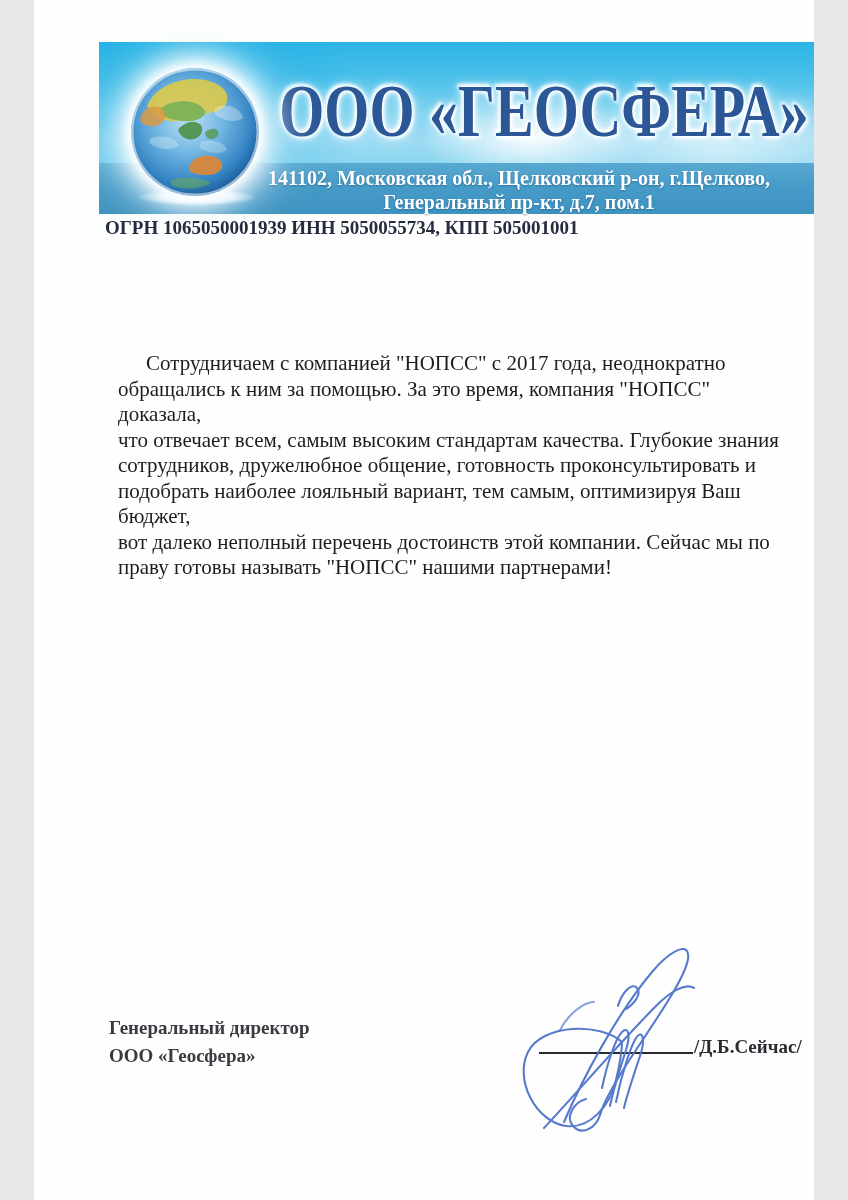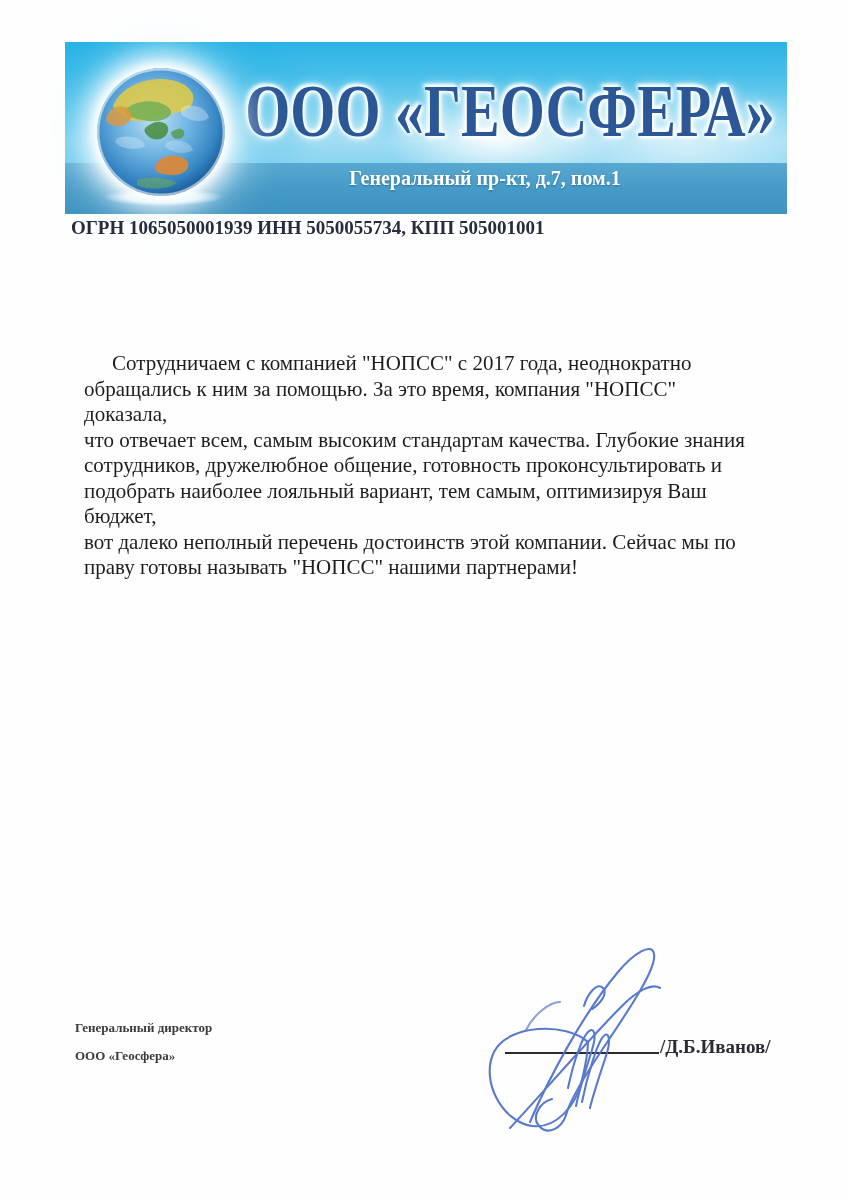--- a/index.html
+++ b/index.html
@@ -1,17 +1,17 @@
 <!DOCTYPE html>
 <html><head>
 <meta charset="utf-8">
 <style>
   html,body { margin:0; padding:0; background:#e8e8e8; }
   .page {
-    position:relative; width:848px; height:1200px; margin:0 auto;
+    position:relative; width:780px; height:1200px; margin:0 auto;
     background:#fefefe; overflow:hidden;
     font-family:"Liberation Serif", serif;
   }
 
   
   .banner {
     position:absolute; left:65px; top:42px; width:722px; height:172px;
   }
   .banner-top {
     position:absolute; left:0; top:0; width:722px; height:121px;
@@ -69,21 +69,21 @@
   
   .letter-body {
     position:absolute; left:84px; top:351px; width:676px;
     font-size:21px; line-height:25.5px; color:#1d1d1d;
   }
   .para { margin:0; white-space:pre-line; text-indent:28px; }
 
   
   .signatory {
     position:absolute; left:75px; top:1014px;
-    font-weight:bold; font-size:13px; line-height:28px; color:#3a3a40;
+    font-weight:bold; font-size:19px; line-height:28px; color:#3a3a40;
   }
   .sig-line {
     position:absolute; left:505px; top:1037px; width:154px; height:15px;
     border-bottom:2px solid #2b2b2b;
   }
   .sig-name {
     position:absolute; left:660px; top:1036px;
     font-weight:bold; font-size:19px; color:#2b2b33; white-space:nowrap;
   }
   .sig-ink { position:absolute; left:470px; top:910px; width:240px; height:240px; }
@@ -92,20 +92,21 @@
 <body>
 
 <div class="page">
 
   <div class="banner">
     <div class="banner-top">
       <div class="company-name">ООО «ГЕОСФЕРА»</div>
     </div>
     <div class="banner-band">
       <div class="band-address">
+        <div>141102, Московская обл., Щелковский р-он, г.Щелково,</div>
         <div>Генеральный пр-кт, д.7, пом.1</div>
       </div>
     </div>
 
     <div class="globe-wrap">
       <div class="globe-pedestal"></div>
       <div class="globe">
         <svg width="128" height="128" viewBox="0 0 128 128">
           <defs>
             <radialGradient id="ocean" cx="45%" cy="40%" r="72%">
@@ -154,21 +155,21 @@
 вот далеко неполный перечень достоинств этой компании. Сейчас мы по
 праву готовы называть "НОПСС" нашими партнерами!</p>
   </div>
 
   <div class="signatory">
     <div>Генеральный директор</div>
     <div>ООО «Геосфера»</div>
   </div>
 
   <div class="sig-line"></div>
-  <div class="sig-name">/Д.Б.Иванов/</div>
+  <div class="sig-name">/Д.Б.Сейчас/</div>
 
   <div class="sig-ink">
     <svg width="240" height="240" viewBox="0 0 240 240" fill="none">
       <g stroke="#4f73cb" stroke-width="2.1" stroke-linecap="round" opacity="0.95">
         <path d="M118 132 C96 112 38 114 24 142 C10 170 32 212 62 216 C86 219 106 196 112 170 C117 149 118 140 118 132"></path>
         <path d="M60 212 C78 170 112 105 148 62 C164 43 182 32 184 44 C187 58 160 98 132 140 C114 167 100 190 96 205"></path>
         <path d="M40 218 C70 186 118 130 152 96 C168 80 182 73 190 78"></path>
         <path d="M98 178 C104 150 112 128 118 122 C124 116 127 124 122 140 C114 165 108 186 106 196"></path>
         <path d="M112 192 C118 162 127 136 132 128 C138 119 142 128 136 146 C128 170 122 188 120 198"></path>
         <path d="M114 96 C118 82 128 72 133 78 C138 84 130 94 122 99"></path>

